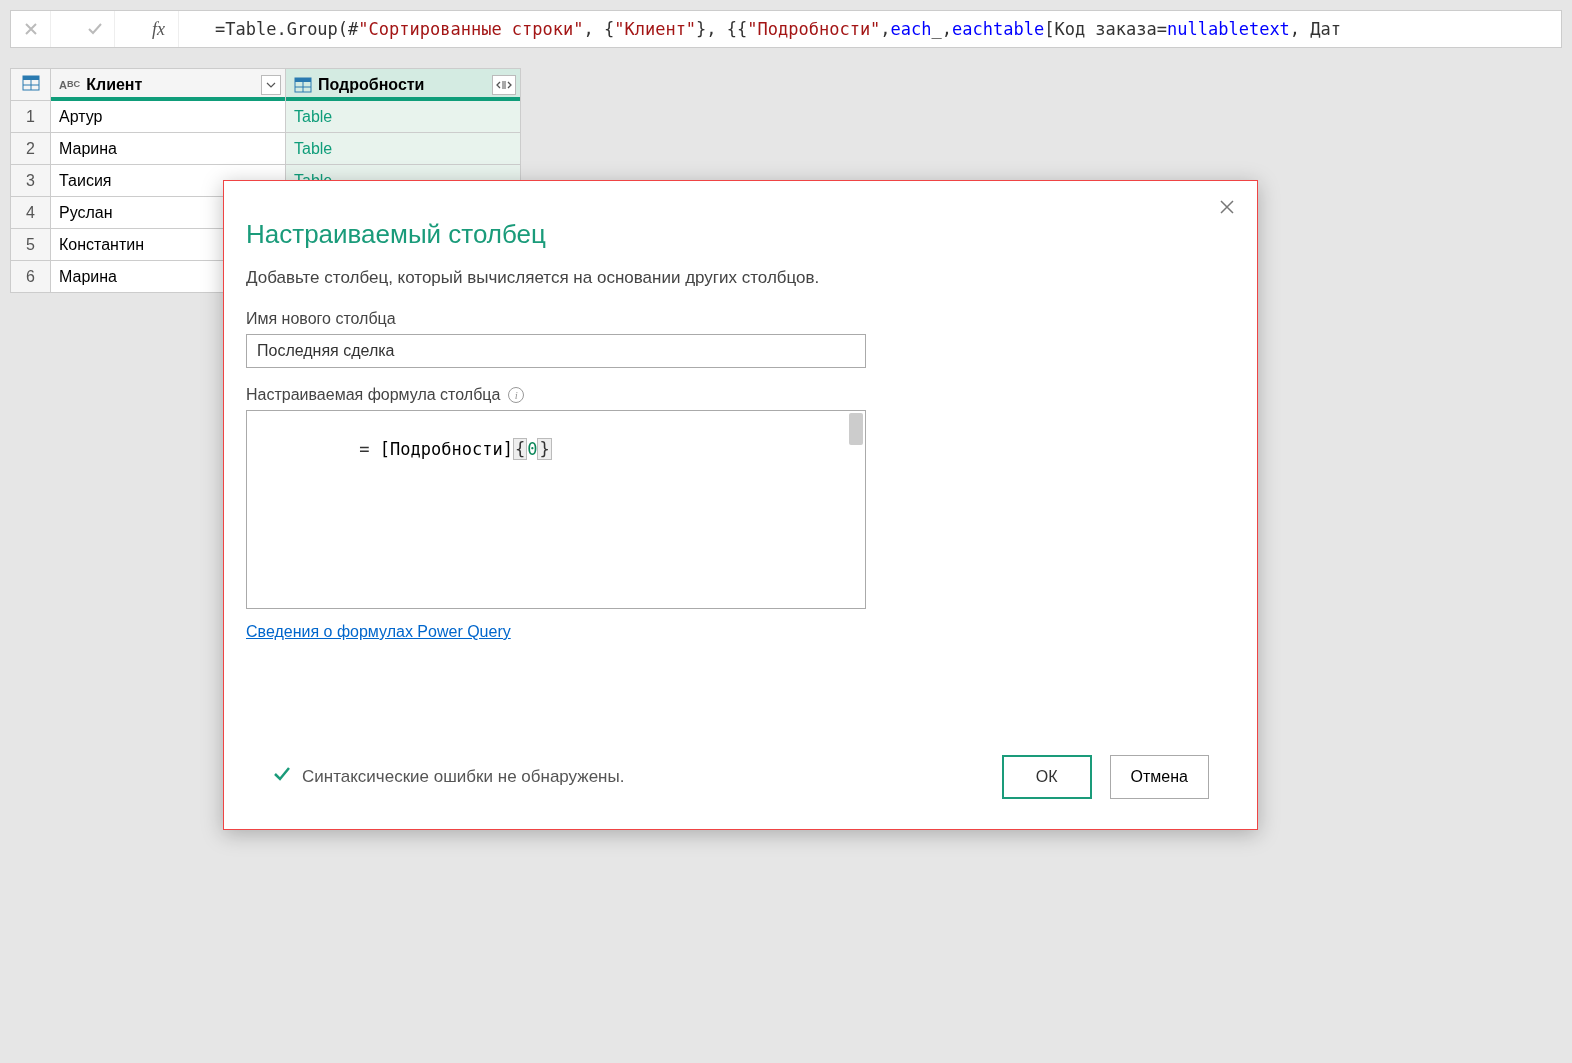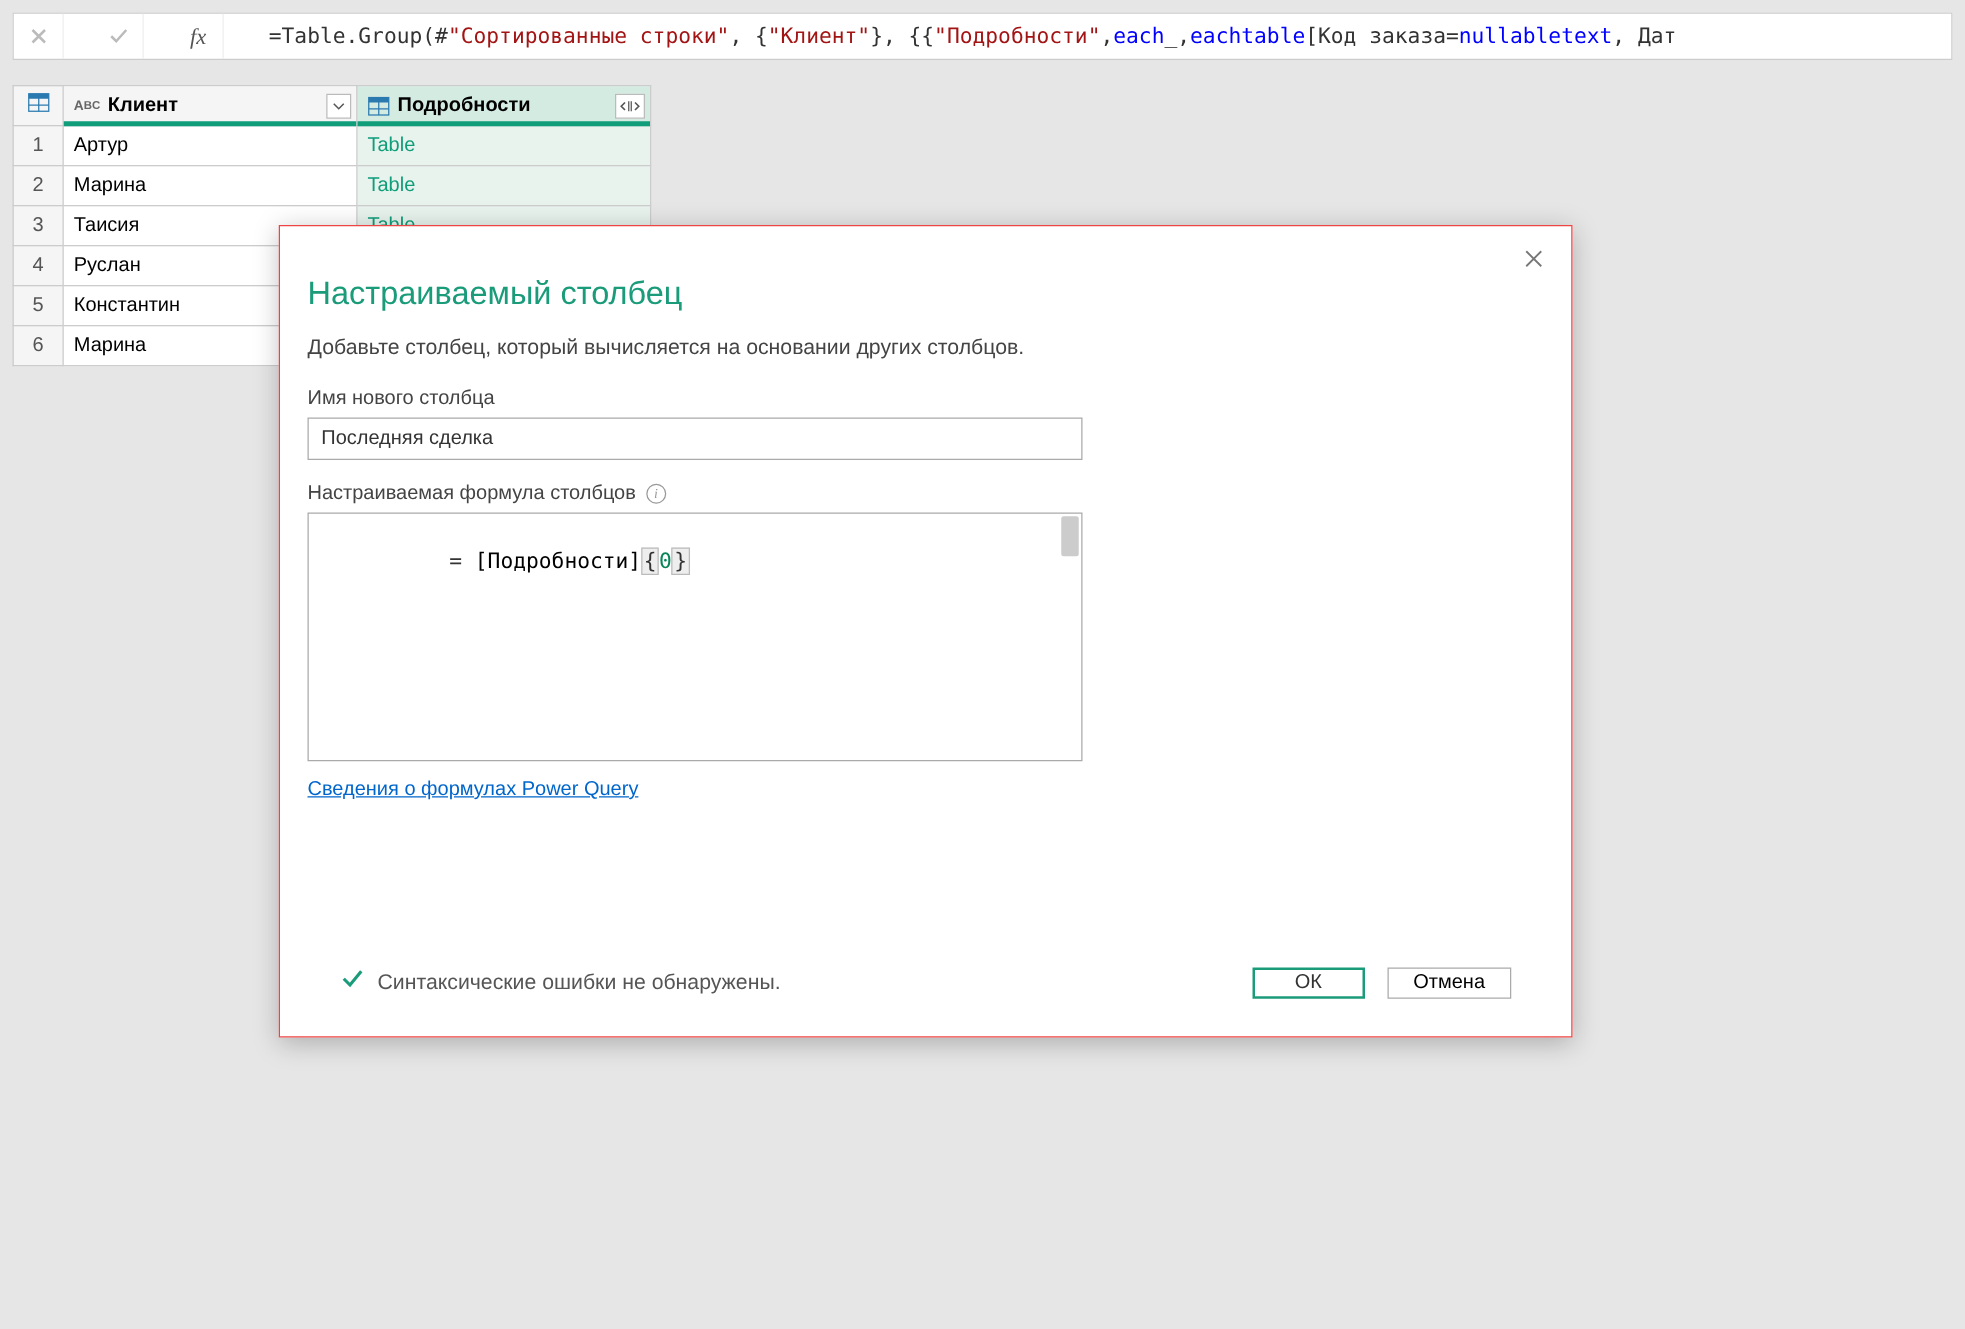--- a/index.html
+++ b/index.html
@@ -290,21 +290,21 @@
   color: #555;
   font-size: 17px;
 }
 .footer-buttons {
   margin-left: auto;
   display: flex;
   gap: 18px;
 }
 .btn {
   min-width: 90px;
-  height: 25px;
+  height: 44px;
   font-size: 16px;
   border: 1px solid #aaa;
   background: #fff;
   cursor: pointer;
   padding: 0 20px;
 }
 .btn-primary {
   border: 2px solid #1a9b7a;
   color: #333;
 }
@@ -443,21 +443,21 @@
 
   <h1 class="dialog-title">Настраиваемый столбец</h1>
   <p class="dialog-subtitle">Добавьте столбец, который вычисляется на основании других столбцов.</p>
 
   <div class="form-label">Имя нового столбца</div>
   <input class="text-input" value="Последняя сделка" style="">
 
   <div class="editor-row">
     <div class="editor-col">
       <div class="form-label">
-        <span>Настраиваемая формула столбцов</span>
+        <span>Настраиваемая формула столбца</span>
         <span class="info-icon">i</span>
       </div>
       <div class="formula-editor">
         <div class="scrollbar-fake"></div>
         <div class="formula-line">
           <span class="tok-eq">= </span><span>[</span><span>Подробности</span><span>]</span><span class="tok-brace">{</span><span class="tok-num-green">0</span><span class="tok-brace">}</span>
         </div>
       </div>
       <a href="#" class="help-link">Сведения о формулах Power Query</a>
     </div>

